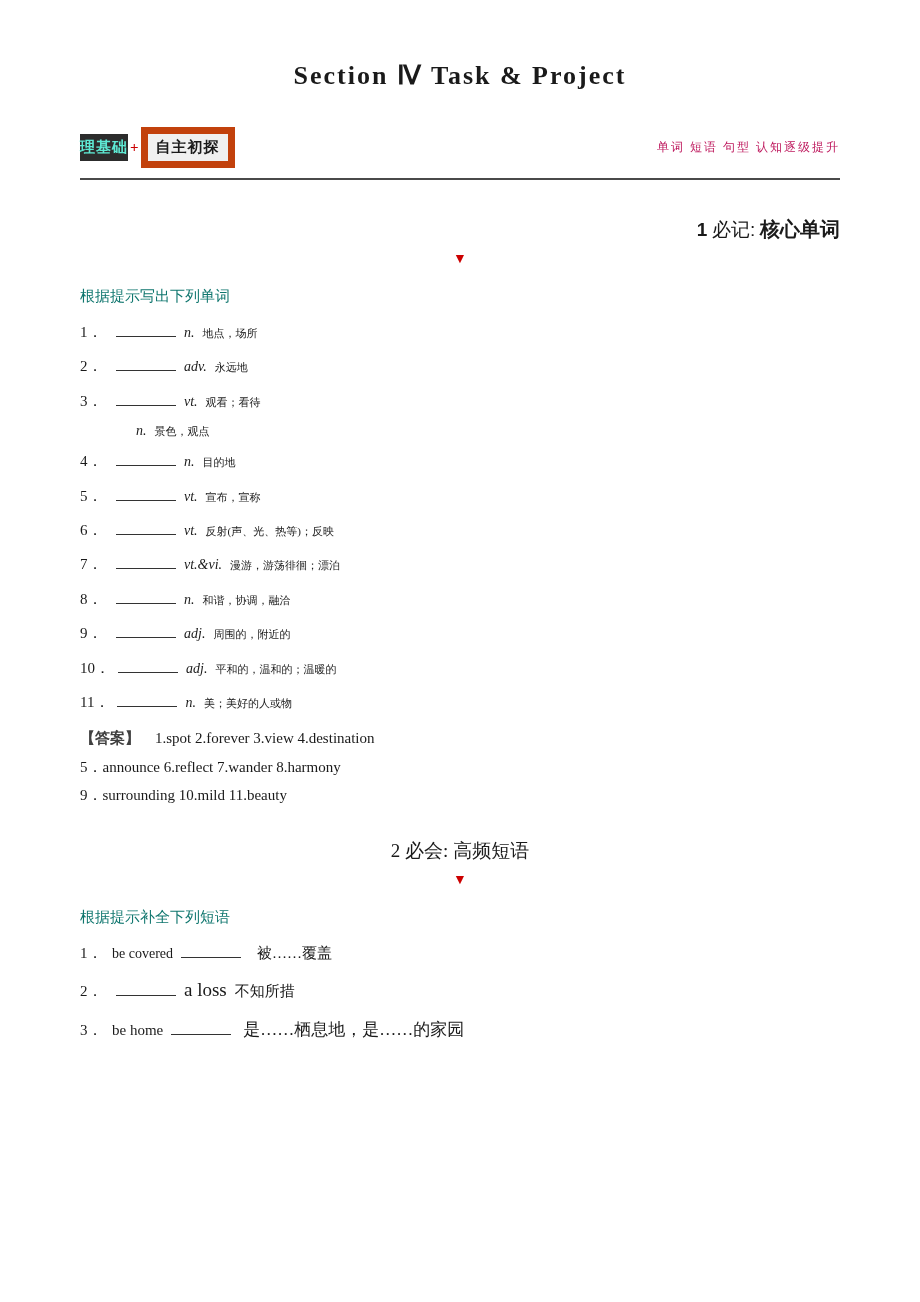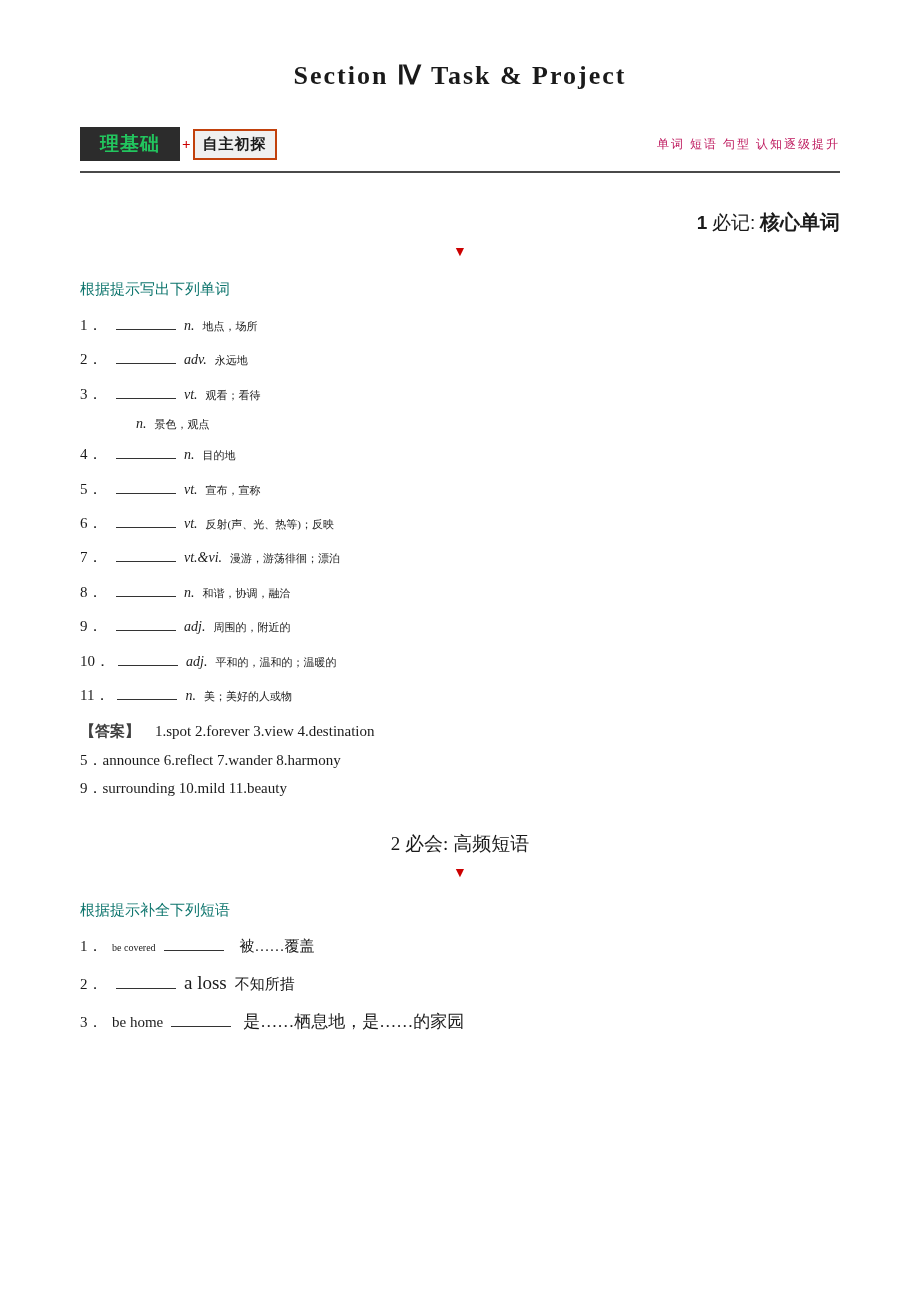--- a/index.html
+++ b/index.html
@@ -33,36 +33,36 @@
       align-items: center;
       justify-content: space-between;
       margin-bottom: 10px;
     }
     .banner-left {
       display: flex;
       align-items: center;
     }
     .banner-tag-dark {
       background: #2c2c2c;
-      color: #22c55e;
-      font-size: 19px;
-      font-weight: bold;
-      padding: 4px 20px;
+      color: #5eead4;
+      font-size: 15px;
+      font-weight: bold;
+      padding: 4px 0;
       font-family: "SimHei", sans-serif;
       letter-spacing: 1px;
     }
     .banner-tag-light {
       background: #f0f0f0;
       color: #1a1a1a;
       font-size: 15px;
       font-weight: bold;
       padding: 4px 8px;
       font-family: "SimHei", sans-serif;
       letter-spacing: 1px;
-      border: 2px solid #c2410c;
+      border: 7px solid #c2410c;
     }
     .banner-right {
       font-size: 12px;
       color: #be185d;
       letter-spacing: 2px;
     }
 
     
     .banner-line {
       border: none;
@@ -315,21 +315,21 @@
   <span class="bold-chinese">高频短语</span>
 </div>
 <div class="arrow-down">▼</div>
 
 <div class="instruction">根据提示补全下列短语</div>
 
 <ul class="phrase-list">
 
   <li>
     <span class="vocab-num">1．</span>
-    <span style="font-size:10px;">be covered</span>
+    <span style="font-size:14px;">be covered</span>
     <span class="blank"></span>
     <span style="font-size:15px;margin-left:8px;">被……覆盖</span>
   </li>
 
   <li>
     <span class="vocab-num">2．</span>
     <span class="blank"></span>
     <span style="font-size:19px;">a loss</span>
     <span style="font-size:15px;margin-left:4px;">不知所措</span>
   </li>

